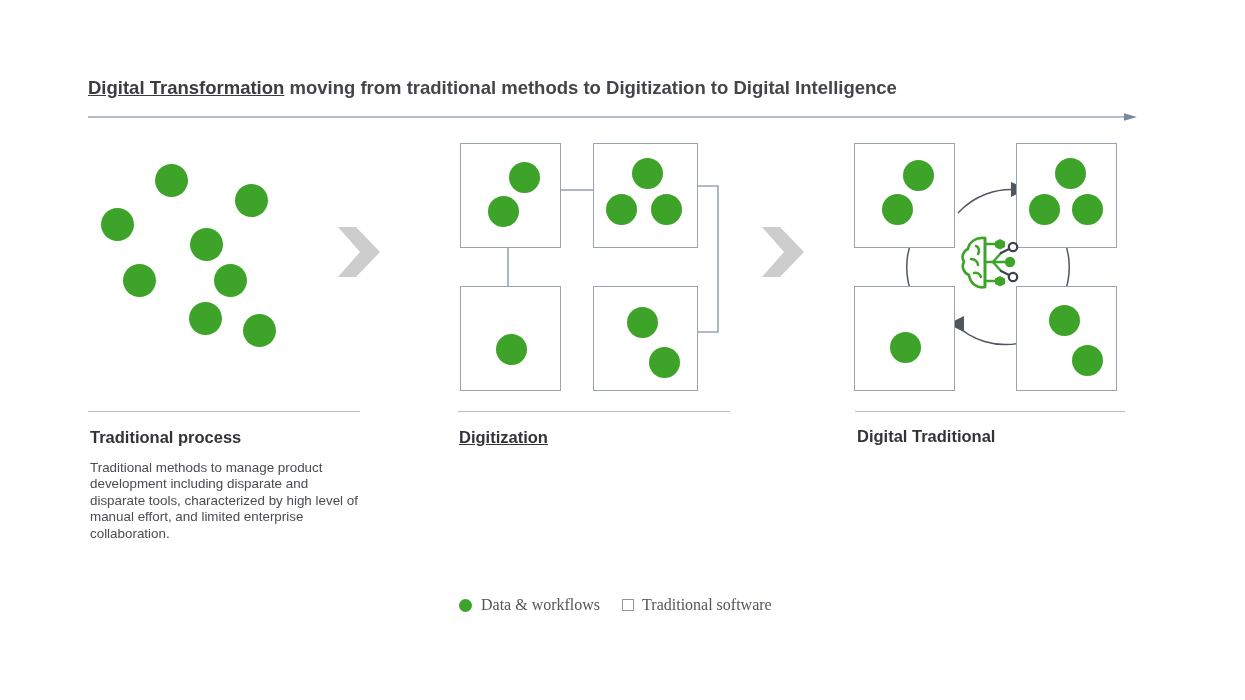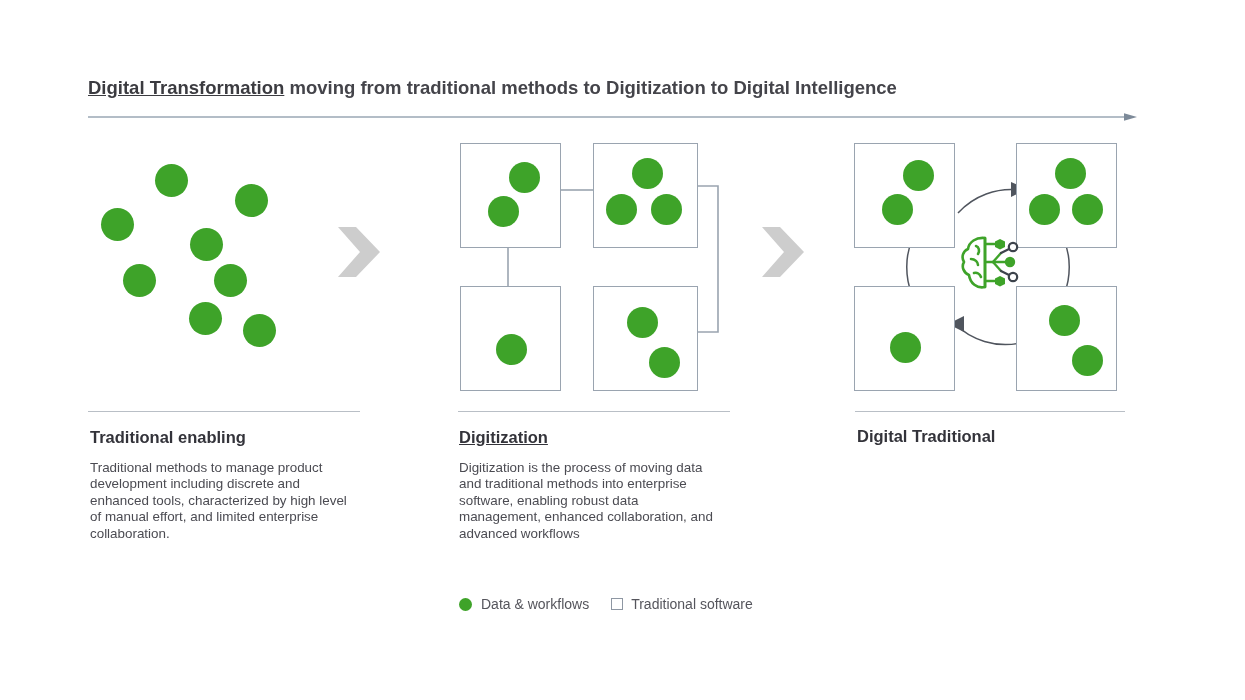--- a/index.html
+++ b/index.html
@@ -49,21 +49,21 @@
   
   #grid3{left:850px;top:138px;width:275px;height:260px;}
 
   .chev{position:absolute;}
 
   
   .legend{position:absolute;left:459px;top:596px;display:flex;align-items:center;gap:0;}
   .legend-item{display:flex;align-items:center;margin-right:22px;}
   .legend-dot{width:13px;height:13px;border-radius:50%;background:#3ea329;margin-right:9px;}
   .legend-sq{width:12px;height:12px;border:1.4px solid #8e97a3;background:#fff;margin-right:8px;box-sizing:border-box;}
-  .legend-label{font-size:14px;color:#55555c;white-space:nowrap;}
+  .legend-label{font-size:16px;color:#55555c;white-space:nowrap;font-family:Liberation Serif, serif;}
 
   .brain{position:absolute;left:955px;top:228px;width:70px;height:72px;}
 </style>
 </head>
 <body>
 
 <div class="canvas">
 
   <div class="header">
     <div class="header-title">
@@ -184,26 +184,25 @@
       <circle cx="58" cy="49" r="4.2"></circle>
     </g>
     <g fill="#3ea329">
       <polygon points="45,11 50,13.5 50,19 45,21.5 40,19 40,13.5"></polygon>
       <polygon points="45,48 50,50.5 50,56 45,58.5 40,56 40,50.5"></polygon>
       <circle cx="55" cy="34" r="5.2"></circle>
     </g>
   </svg>
 
   <div class="col-rule" id="col1-rule"></div>
-  <div class="col-head" id="col1-head">Traditional enabling</div>
-  <div class="col-body" id="col1-body">Traditional methods to manage product development including discrete and enhanced tools, characterized by high level of manual effort, and limited enterprise collaboration.</div>
+  <div class="col-head" id="col1-head">Traditional process</div>
+  <div class="col-body" id="col1-body">Traditional methods to manage product development including disparate and disparate tools, characterized by high level of manual effort, and limited enterprise collaboration.</div>
 
   <div class="col-rule" id="col2-rule"></div>
   <div class="col-head" id="col2-head">Digitization</div>
-  <div class="col-body" id="col2-body">Digitization is the process of moving data and traditional methods into enterprise software, enabling robust data management, enhanced collaboration, and advanced workflows</div>
 
   <div class="col-rule" id="col3-rule"></div>
   <div class="col-head" id="col3-head">Digital Traditional</div>
 
   <div class="legend">
     <div class="legend-item">
       <span class="legend-dot"></span>
       <span class="legend-label">Data &amp; workflows</span>
     </div>
     <div class="legend-item">

